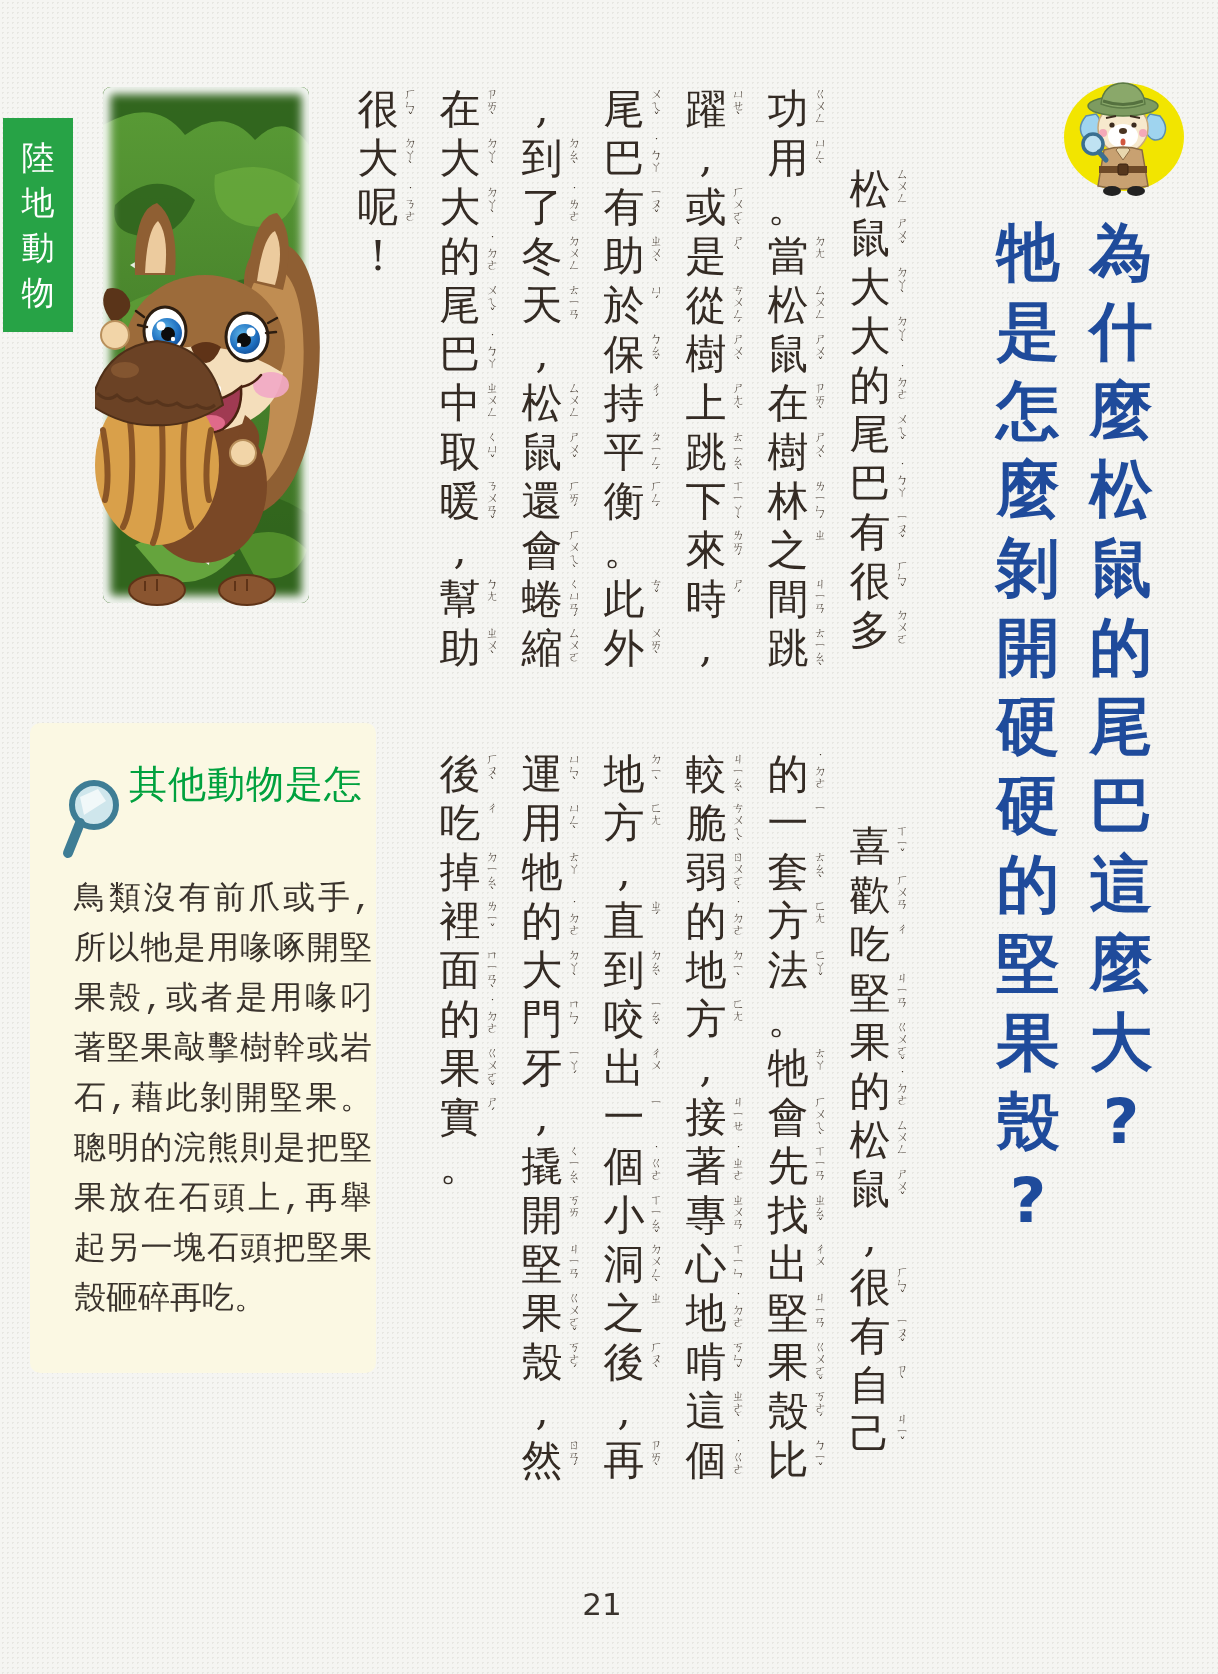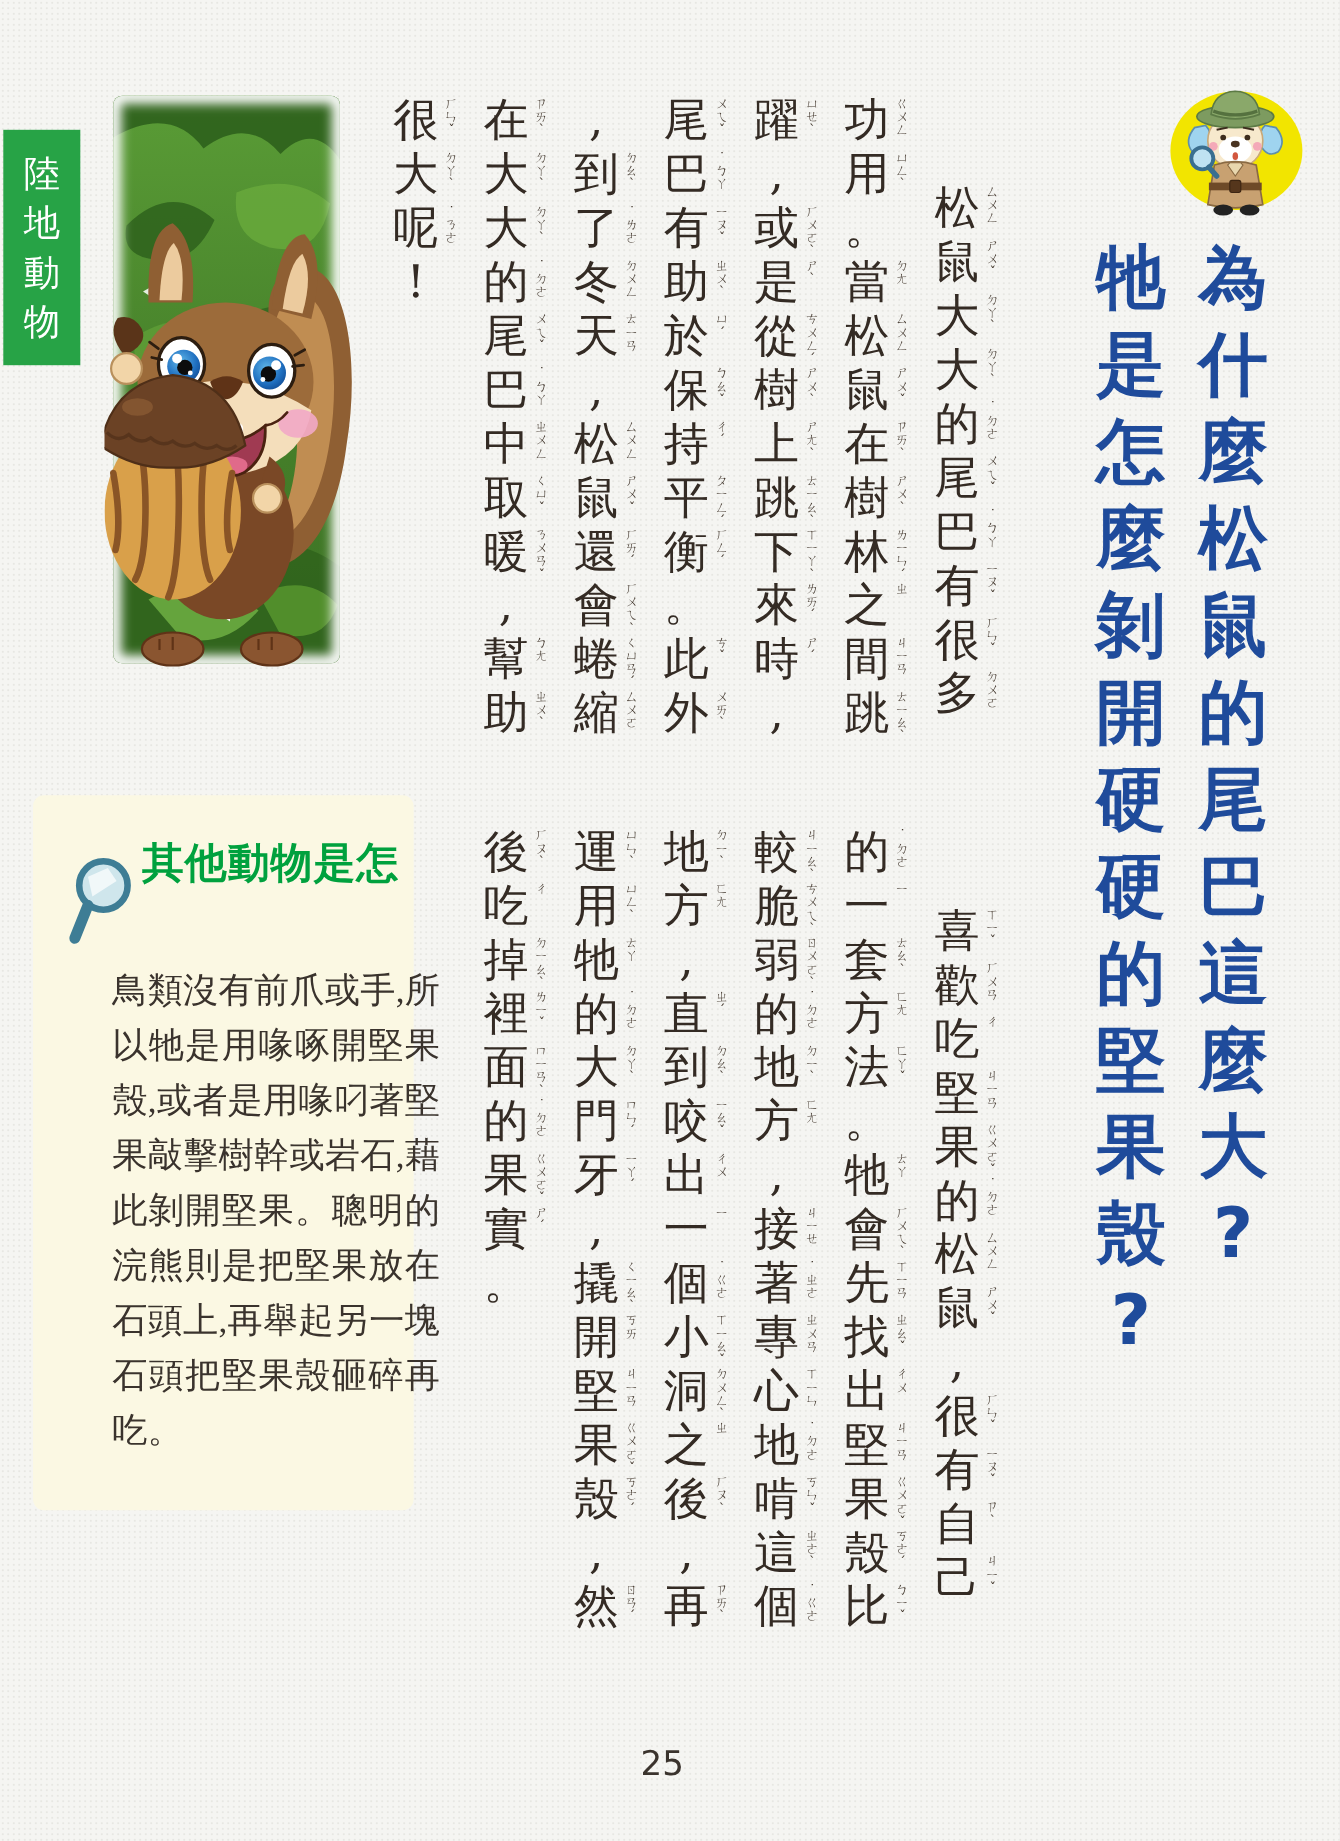--- a/index.html
+++ b/index.html
@@ -34,26 +34,26 @@
        color:#342b24;font-family:"DejaVu Serif",serif;}
   .zy{position:absolute;left:46px;top:3px;width:17px;display:flex;flex-direction:column;
       align-items:center;font-size:12px;line-height:12px;color:#43382e;
       font-family:"DejaVu Sans",sans-serif;}
   
   #illustration{position:absolute;left:95px;top:85px;}
   
   #infobox{position:absolute;left:30px;top:723px;width:346px;height:650px;
            border-radius:10px;}
   #infobox-icon{position:absolute;left:28px;top:52px;}
-  #infobox-title{position:absolute;left:99px;top:34px;width:246px;font-weight:bold;
+  #infobox-title{position:absolute;left:99px;top:34px;width:246px;font-weight:normal;
                  font-size:38px;line-height:55px;letter-spacing:1px;
                  font-family:"DejaVu Sans",sans-serif;}
   #infobox-body{position:absolute;left:44px;top:152px;width:298px;font-size:32px;
                 line-height:50px;text-align:justify;color:#3a332d;
-                font-family:Liberation Serif, serif;margin-left:28px;}
+                font-family:Liberation Mono, monospace;}
   
   #pagenum{position:absolute;left:552px;top:1586px;width:100px;text-align:center;
            font-size:31px;color:#3a332d;font-family:"DejaVu Sans",sans-serif;}
 </style>
 </head>
 <body>
 
 <div id="page">
 
   <div id="section-tab" style="background: rgb(39, 163, 70);">
@@ -1417,14 +1417,14 @@
       <circle cx="36" cy="30" r="22" fill="#cfe6ec" stroke="#3e7d95" stroke-width="6"></circle>
       <path d="M22 22 L40 14 L48 26 L26 40 Z" fill="#ffffff" opacity="0.7"></path>
       <line x1="22" y1="48" x2="10" y2="78" stroke="#3e7d95" stroke-width="10" stroke-linecap="round"></line>
     </svg>
     <div id="infobox-title" style="color: rgb(0, 161, 62);">
         <div>其他動物是怎</div>
       </div>
     <div id="infobox-body">鳥類沒有前爪或手,所以牠是用喙啄開堅果殼,或者是用喙叼著堅果敲擊樹幹或岩石,藉此剝開堅果。聰明的浣熊則是把堅果放在石頭上,再舉起另一塊石頭把堅果殼砸碎再吃。</div>
   </div>
 
-  <div id="pagenum">25</div>
+  <div id="pagenum">21</div>
 </div>
 
 </body></html>

